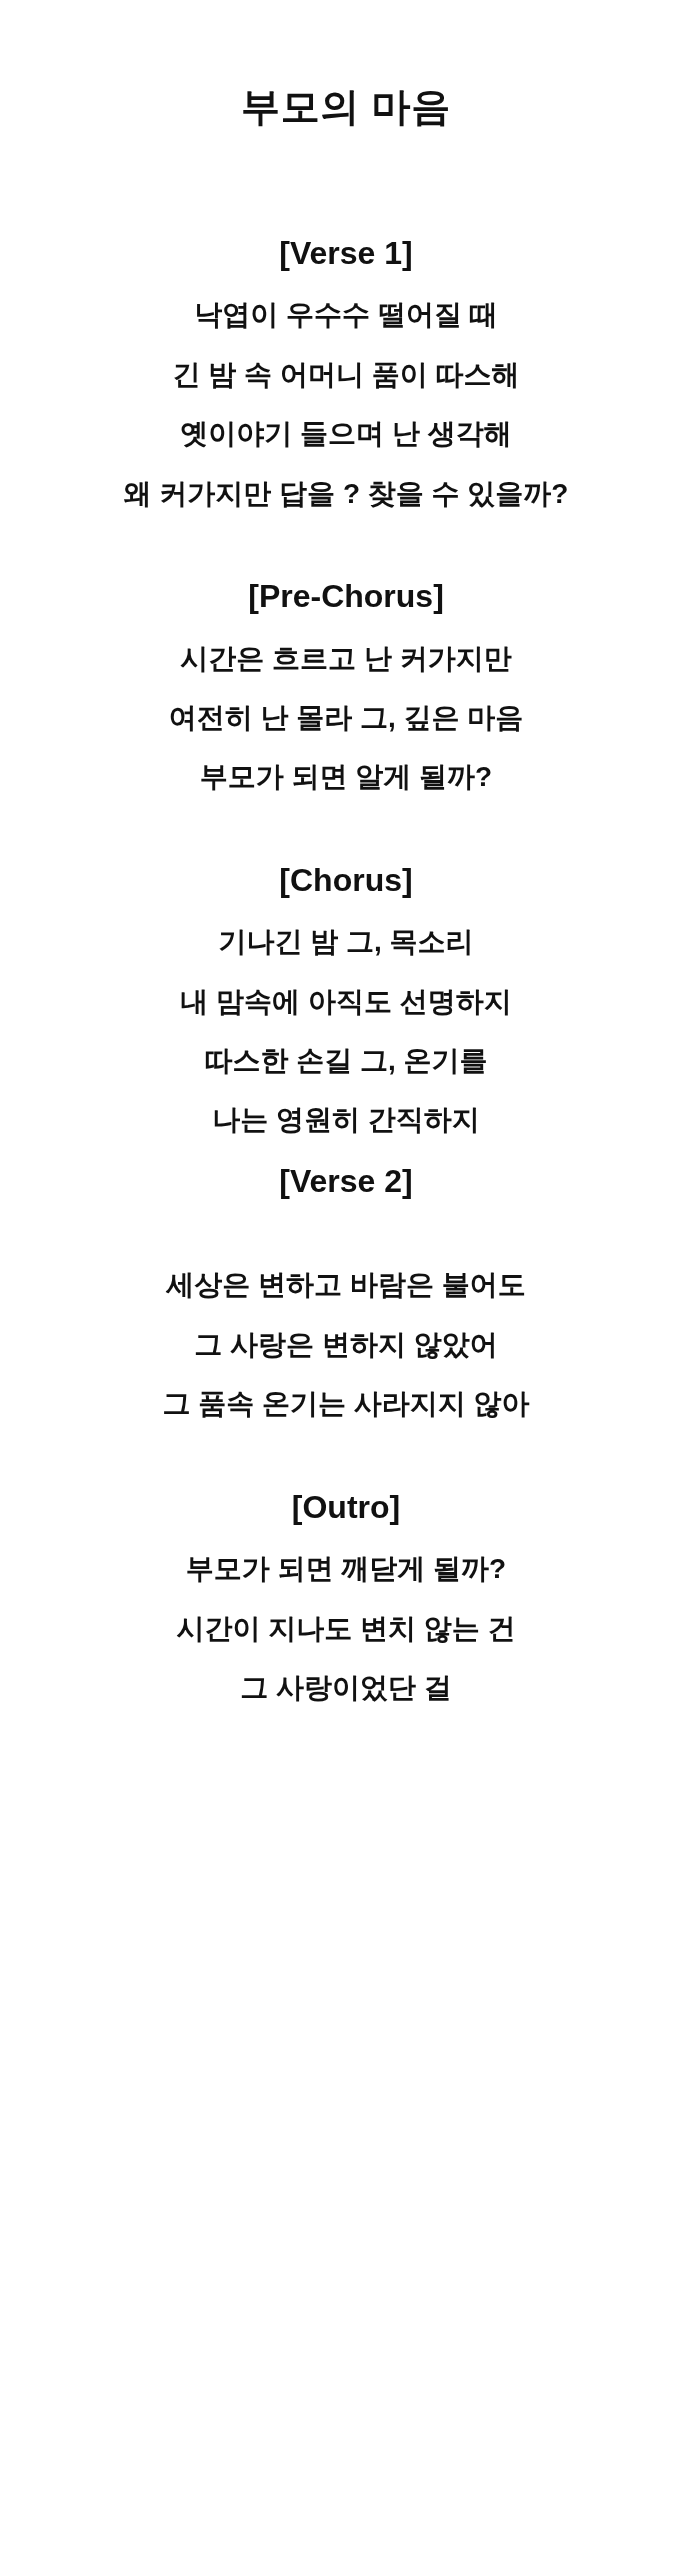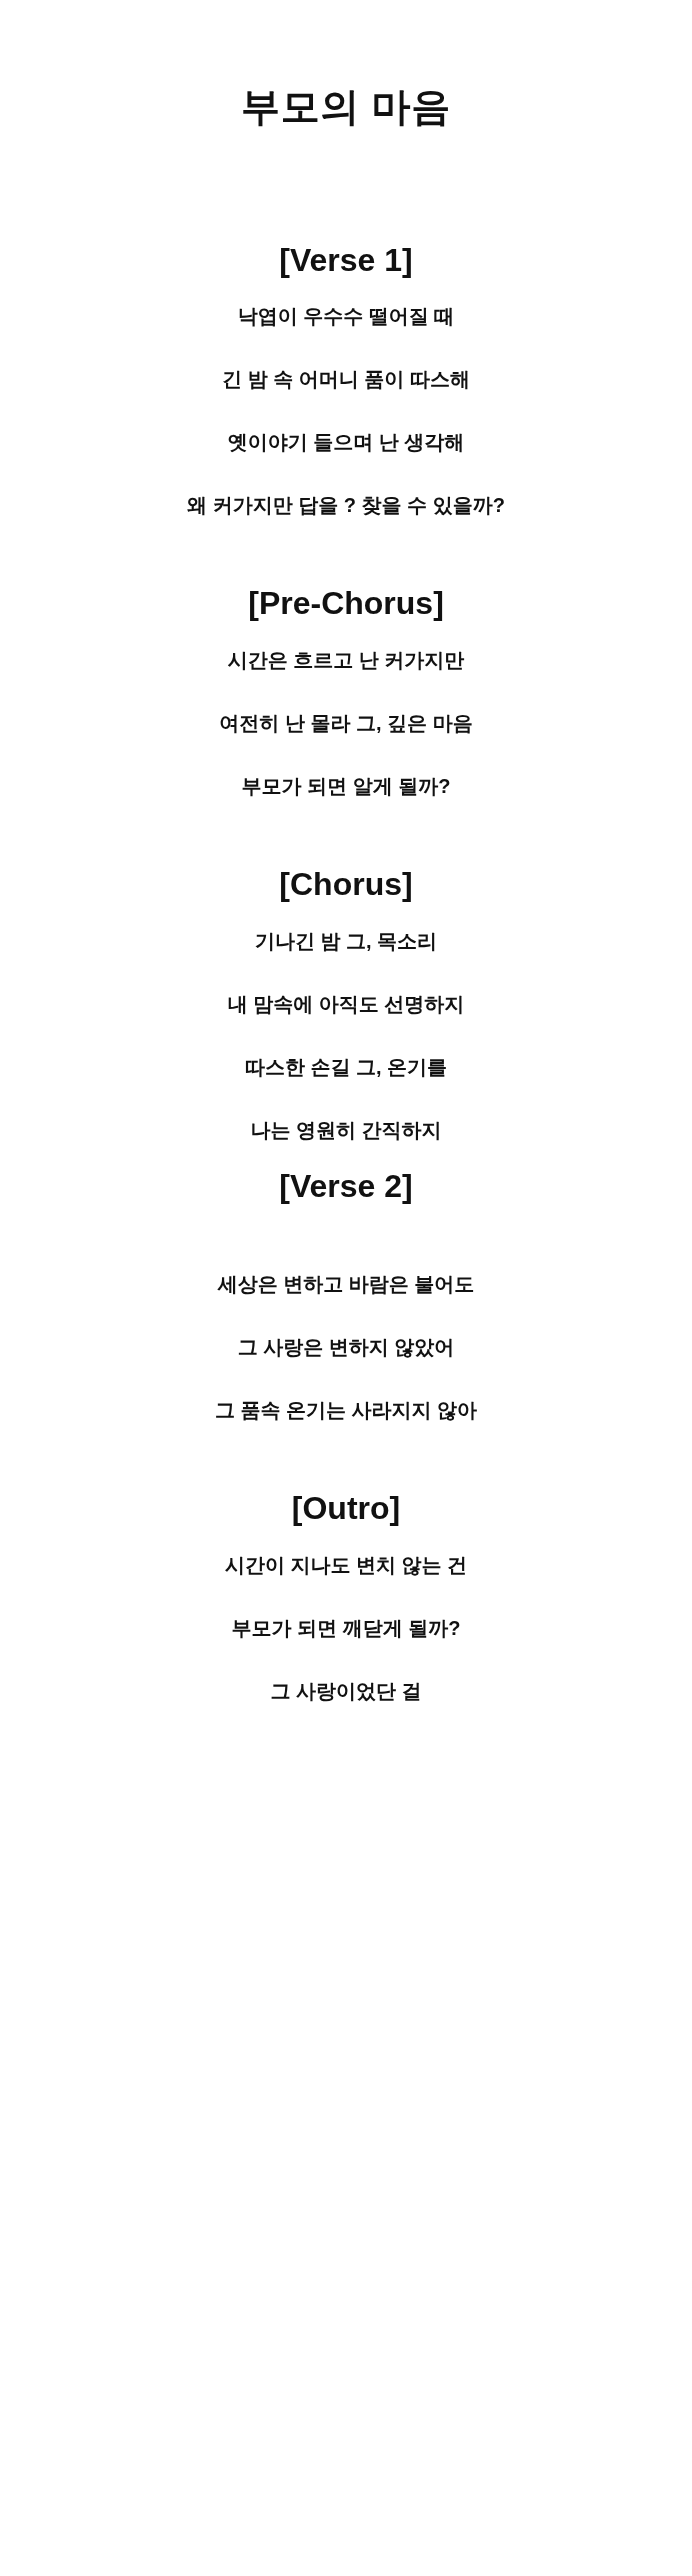--- a/index.html
+++ b/index.html
@@ -16,50 +16,49 @@
     -webkit-font-smoothing: antialiased;
   }
   .page {
     width: 692px;
     min-height: 2576px;
     box-sizing: border-box;
     padding: 83px 42px 83px 42px;
     display: flex;
     flex-direction: column;
     align-items: center;
-    gap: 14px;
   }
   .doc-title {
     font-size: 39px;
     font-weight: bold;
     letter-spacing: 0.7px;
     text-align: center;
     line-height: 1.25;
     margin: 0 0 39px 0;
   }
   .lyrics {
     width: 100%;
     display: flex;
     flex-direction: column;
     align-items: center;
   }
   .section-heading {
     font-size: 32px;
     font-weight: bold;
     text-align: left;
     line-height: 1.55;
-    margin: 0;
+    margin: 7px;
     padding: 0;
   }
   .line {
-    font-size: 20px;
+    font-size: 28px;
     font-weight: bold;
     text-align: center;
     line-height: 1.55;
-    margin: 16px;
+    margin: 8px;
     padding: 0;
     white-space: pre-wrap;
   }
   .spacer-lg {
     height: 51px;
     width: 100%;
   }
   .spacer-md {
     height: 42px;
     width: 100%;
@@ -88,18 +87,18 @@
       <div class="line">내 맘속에 아직도 선명하지</div>
       <div class="line">따스한 손길 그, 온기를</div>
       <div class="line">나는 영원히 간직하지</div>
       <div class="section-heading">[Verse 2]</div>
       <div class="spacer-md"></div>
       <div class="line">세상은 변하고 바람은 불어도</div>
       <div class="line">그 사랑은 변하지 않았어</div>
       <div class="line">그 품속 온기는 사라지지 않아</div>
       <div class="spacer-md"></div>
       <div class="section-heading">[Outro]</div>
+      <div class="line">부모가 되면 깨닫게 될까?</div>
       <div class="line">시간이 지나도 변치 않는 건</div>
-      <div class="line">부모가 되면 깨닫게 될까?</div>
       <div class="line">그 사랑이었단 걸</div>
     </div>
 </div>
 
 
 </body></html>

